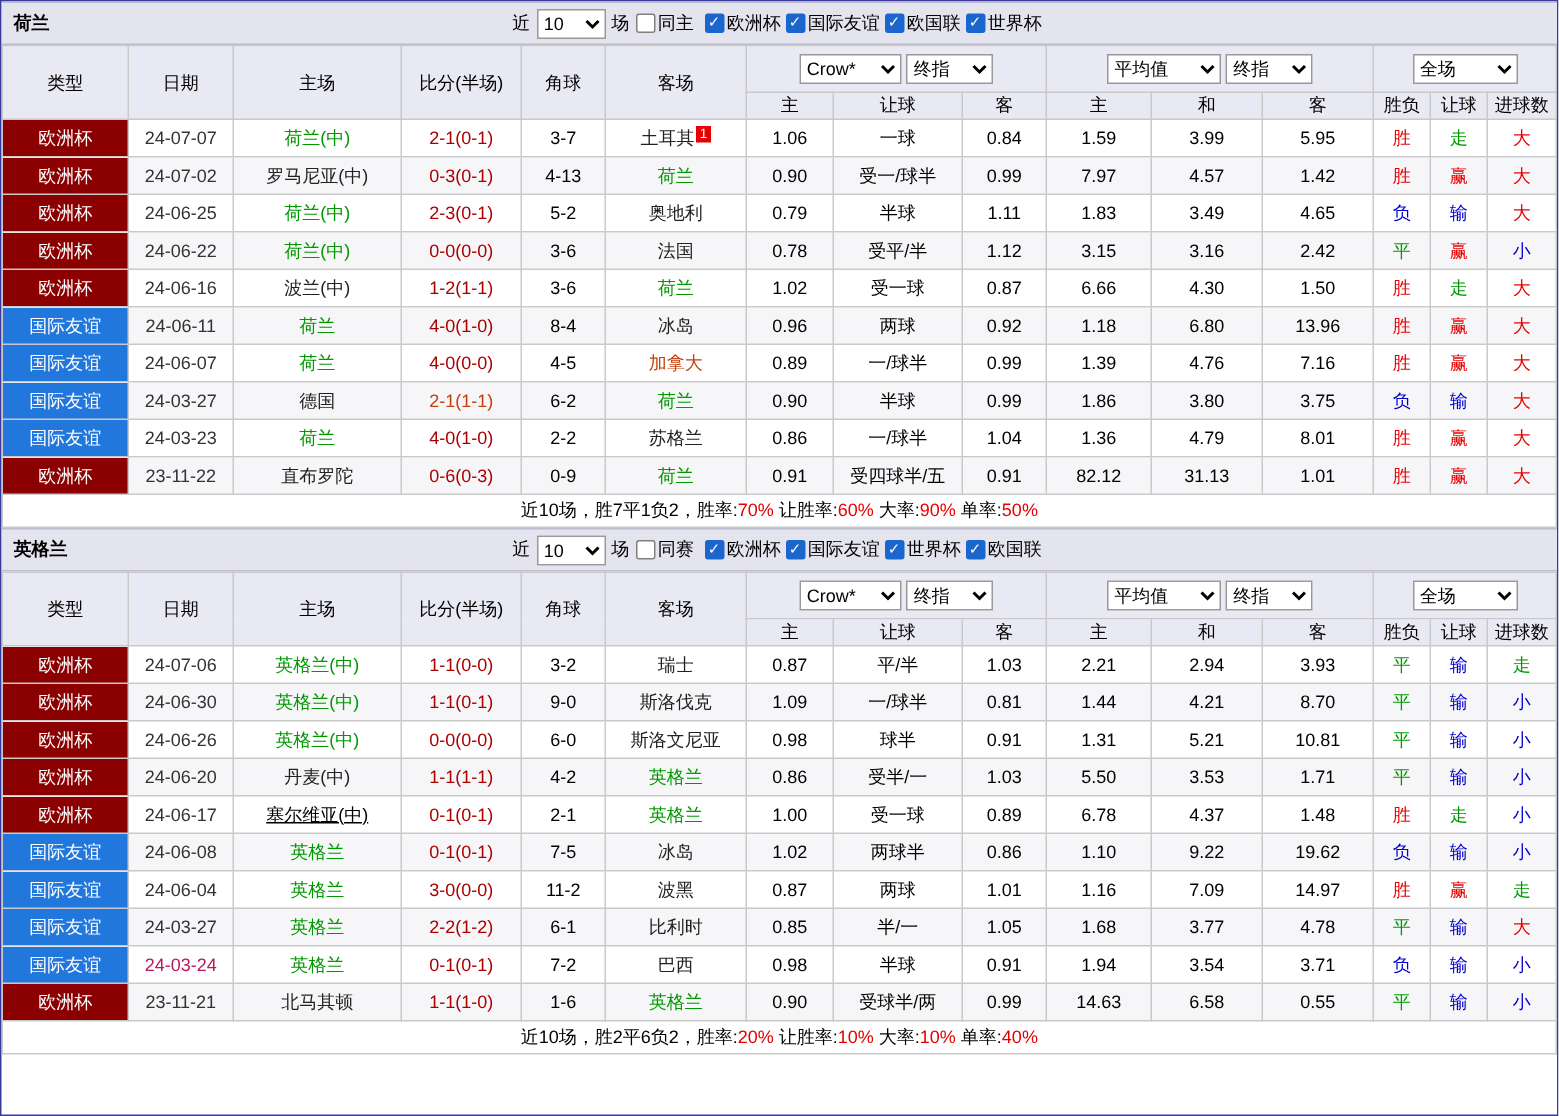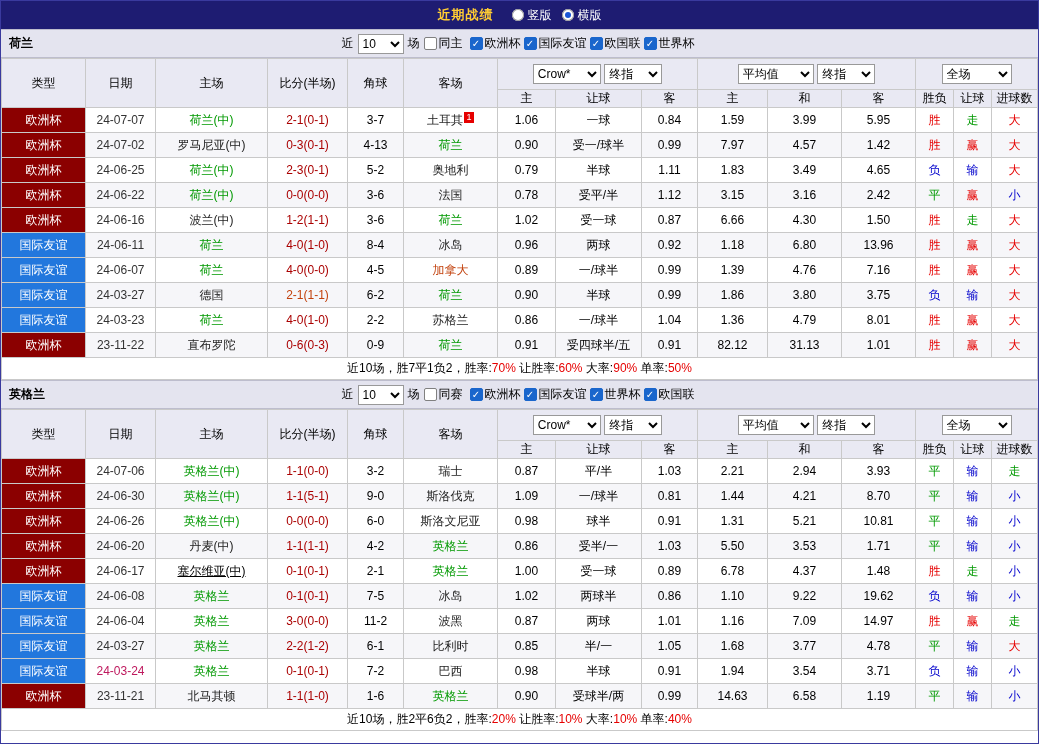--- a/index.html
+++ b/index.html
@@ -94,31 +94,20 @@
     display: inline-block; background: #e60000; color: #fff;
     font-size: 9px; line-height: 11px; min-width: 10px;
     padding: 0 1px; margin-left: 1px; vertical-align: top;
   }
 </style>
 </head>
 <body>
 
 <div class="page">
 
-  <div class="topbar">
-    <span class="topbar-title">近期战绩</span>
-    <label class="radio-label">
-      <span class="radio"></span>
-      <span>竖版</span>
-    </label>
-    <label class="radio-label">
-      <span class="radio sel"></span>
-      <span>横版</span>
-    </label>
-  </div>
 
   <section>
     <div class="section-header">
       <span class="team-name">荷兰</span>
       <div class="filters">
         <span>近</span>
         <select class="sel w46"><option>10</option></select>
         <span>场</span>
         <label class="cb-label">
           <span class="cbx"></span>
@@ -470,21 +459,21 @@
             <td>2.94</td>
             <td>3.93</td>
             <td style="color: rgb(0, 153, 0);">平</td>
             <td style="color: rgb(0, 0, 204);">输</td>
             <td style="color: rgb(0, 153, 0);">走</td>
           </tr>
           <tr>
             <td style="background: rgb(139, 0, 0); color: rgb(255, 255, 255);">欧洲杯</td>
             <td style="color: rgb(51, 51, 51);">24-06-30</td>
             <td style="color: rgb(0, 153, 0);">英格兰(中)</td>
-            <td style="color: rgb(170, 0, 0);">1-1(5-1)</td>
+            <td style="color: rgb(170, 0, 0);">1-1(0-1)</td>
             <td>9-0</td>
             <td style="color: rgb(34, 34, 34);">斯洛伐克</td>
             <td>1.09</td>
             <td>一/球半</td>
             <td>0.81</td>
             <td>1.44</td>
             <td>4.21</td>
             <td>8.70</td>
             <td style="color: rgb(0, 153, 0);">平</td>
             <td style="color: rgb(0, 0, 204);">输</td>
@@ -614,21 +603,21 @@
             <td style="color: rgb(51, 51, 51);">23-11-21</td>
             <td style="color: rgb(34, 34, 34);">北马其顿</td>
             <td style="color: rgb(170, 0, 0);">1-1(1-0)</td>
             <td>1-6</td>
             <td style="color: rgb(0, 153, 0);">英格兰</td>
             <td>0.90</td>
             <td>受球半/两</td>
             <td>0.99</td>
             <td>14.63</td>
             <td>6.58</td>
-            <td>1.19</td>
+            <td>0.55</td>
             <td style="color: rgb(0, 153, 0);">平</td>
             <td style="color: rgb(0, 0, 204);">输</td>
             <td style="color: rgb(0, 0, 204);">小</td>
           </tr>
         </tbody>
       <tfoot>
         <tr>
           <td colspan="15"><span>近10场，胜2平6负2，胜率:</span><span class="red">20%</span><span> 让胜率:</span><span class="red">10%</span><span> 大率:</span><span class="red">10%</span><span> 单率:</span><span class="red">40%</span></td>
         </tr>
       </tfoot>

